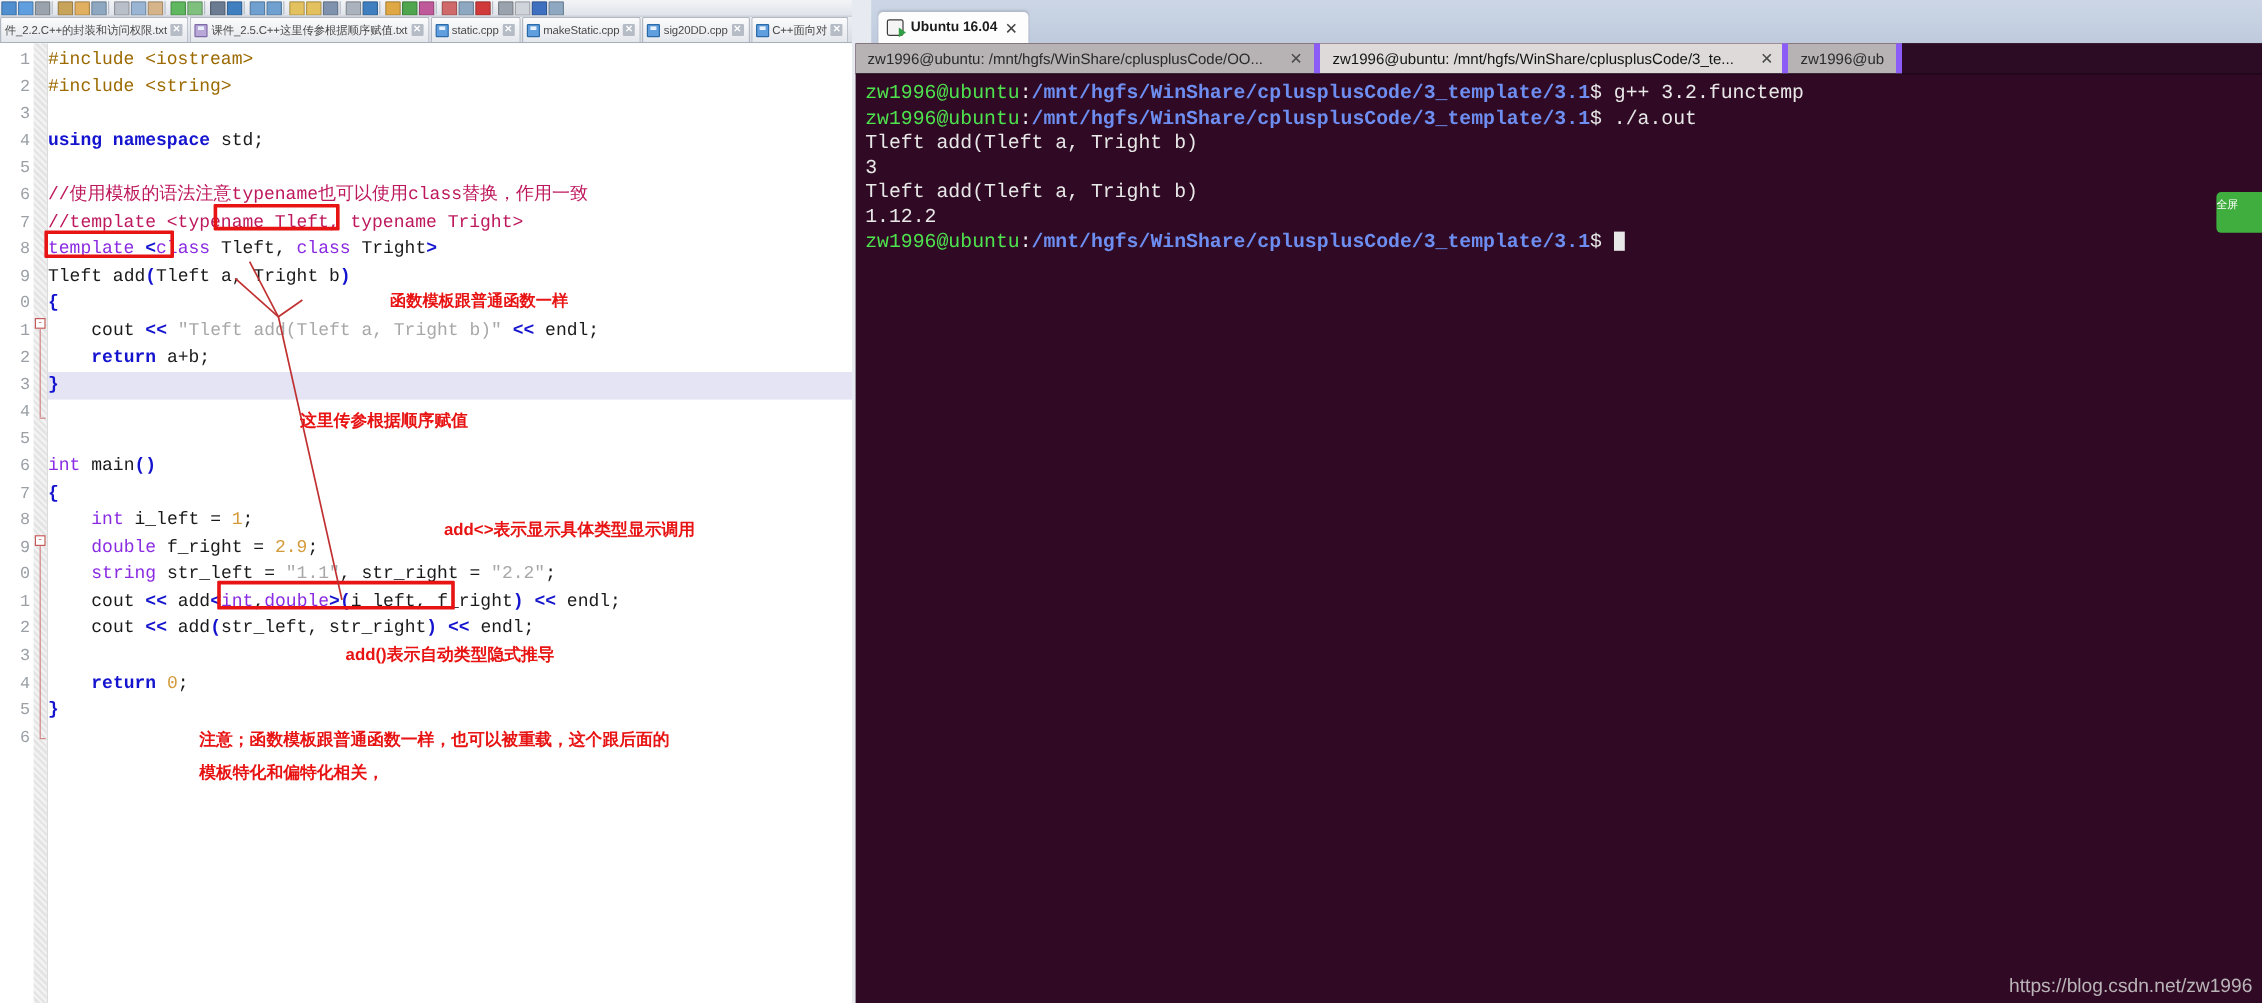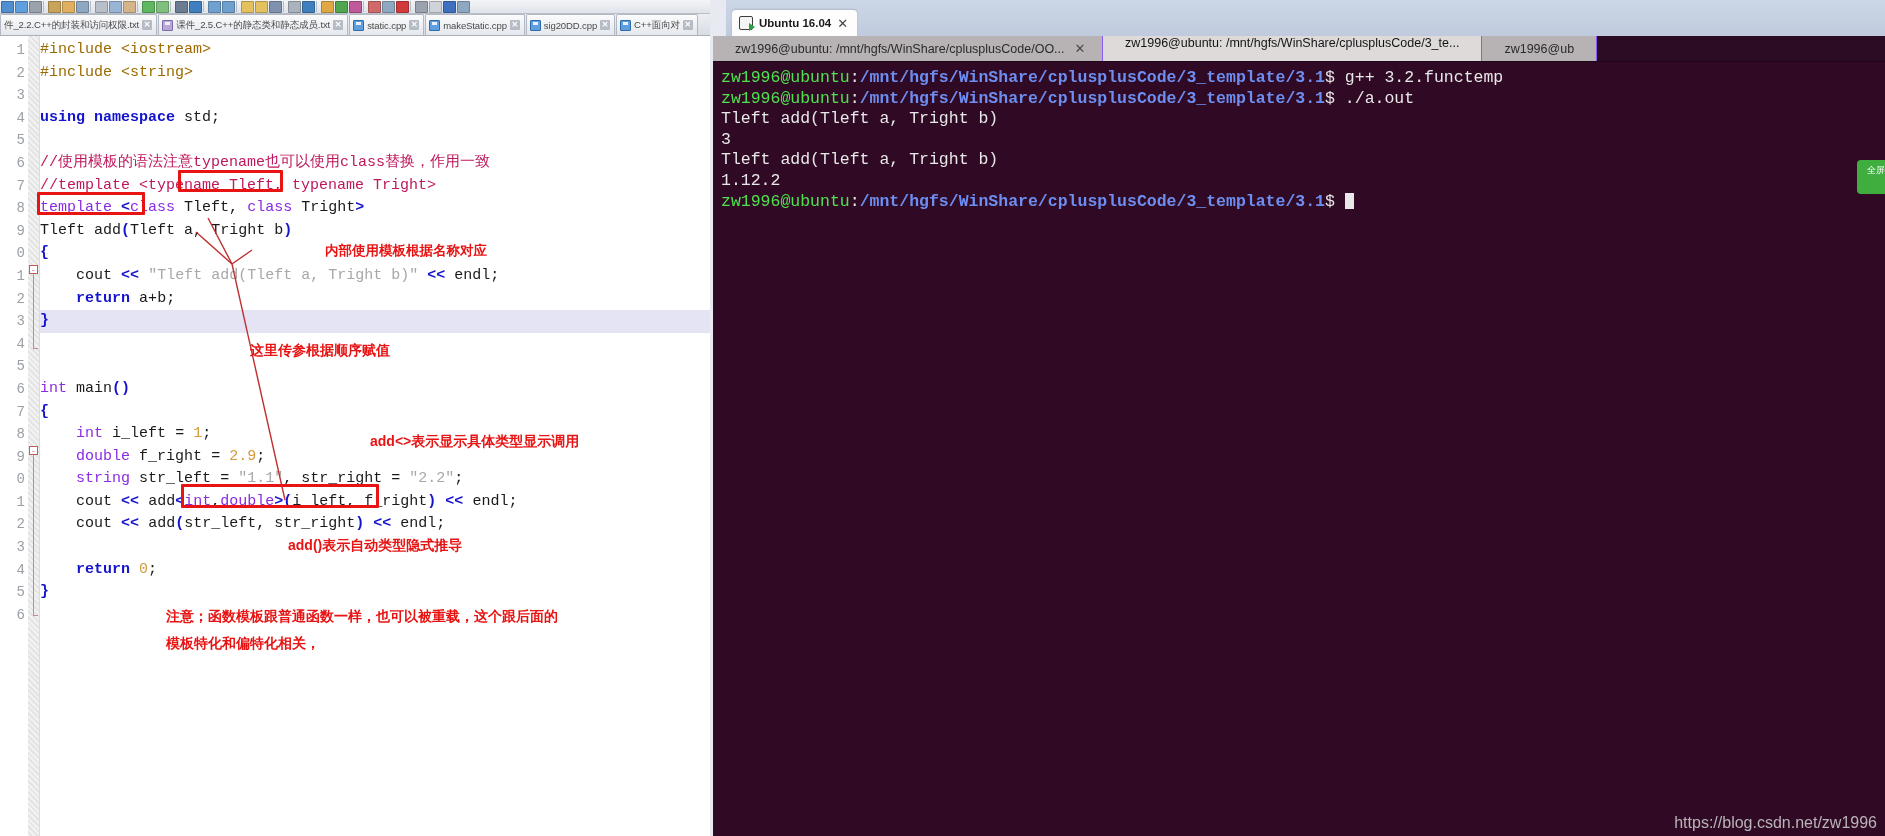--- a/index.html
+++ b/index.html
@@ -148,44 +148,44 @@
   #term {
     position: absolute; left: 3px; top: 36px; width: 1172px; height: 800px;
     background: #300a24; overflow: hidden;
   }
   #term-tabs {
     position: absolute; left: 0; top: 0; width: 1172px; height: 26px;
     background: #2c0c24; display: flex; align-items: stretch;
     border-bottom: 1px solid #1d0617;
   }
   .tt {
-    display: flex; align-items: center; gap: 10px;
-    padding: 0 22px; font-size: 12.5px; color: #2b2b2b;
-    background: #b7b2b4; border-right: 1px solid #8b5cf6;
+    display: flex; align-items: center; gap: 22px;
+    padding: 0 10px; font-size: 12.5px; color: #2b2b2b;
+    background: #b7b2b4; border-right: 5px solid #8b5cf6;
     max-width: 390px; overflow: hidden; white-space: nowrap;
   }
-  .tt.active { background: #dedada; color: #141414; flex-direction: column; }
+  .tt.active { background: #dedada; color: #141414; }
   .tt .ttx { color: #4b4b4b; font-size: 13px; }
   #term-body {
     position: absolute; left: 0; top: 26px; width: 1172px; height: 774px;
     font-family: "Liberation Mono", monospace; font-size: 16.5px;
     padding: 6px 8px; color: #e6e6e6; white-space: pre;
   }
   #term-body .tl { height: 20.6px; line-height: 20.6px; }
   .g { color: #4ee24e; font-weight: normal; }
   .b { color: #6d8ef0; font-weight: bold; }
   .w { color: #e8e8e8; }
   .cursor {
     display: inline-block; width: 9px; height: 16px;
     background: #e8e8e8; vertical-align: -3px;
   }
   #vm-sidebtn {
-    position: absolute; right: 0; top: 160px; width: 28px; height: 34px;
+    position: absolute; right: 0; top: 160px; width: 38px; height: 34px;
     background: #3fae3f; border-radius: 4px 0 0 4px;
-    color: #fff; font-size: 9px; text-align: right; line-height: 11px;
+    color: #fff; font-size: 9px; text-align: left; line-height: 11px;
     padding-top: 5px; overflow: hidden;
   }
   #watermark {
     position: absolute; right: 8px; bottom: 4px;
     font-size: 16px; color: #b9b4b7;
     font-family: "Liberation Sans", sans-serif;
   }
 </style>
 </head>
 <body>
@@ -237,21 +237,21 @@
         <div class="tb-ico" style="background: rgb(143, 168, 194);"></div>
       </div>
 
     <div id="tabbar">
         <div class="tab">
           <span class="tab-label">件_2.2.C++的封装和访问权限.txt</span>
           <span class="tab-x">✕</span>
         </div>
         <div class="tab">
           <span class="tab-ico purple"></span>
-          <span class="tab-label">课件_2.5.C++的静态类和静态成员.txt</span>
+          <span class="tab-label">课件_2.5.C++这里传参根据顺序赋值.txt</span>
           <span class="tab-x">✕</span>
         </div>
         <div class="tab">
           <span class="tab-ico"></span>
           <span class="tab-label">static.cpp</span>
           <span class="tab-x">✕</span>
         </div>
         <div class="tab">
           <span class="tab-ico"></span>
           <span class="tab-label">makeStatic.cpp</span>
@@ -313,21 +313,21 @@
     <div class="rbox" style="left:37px; top:192px; width:108px; height:23px;"></div>
     <div class="rbox" style="left:181px; top:484px; width:198px; height:24px;"></div>
 
     <svg style="position:absolute; left:0; top:0; width:710px; height:836px; pointer-events:none;">
       <path d="M208 218 L232 264" stroke="#c03030" stroke-width="1.4" fill="none"></path>
       <path d="M232 264 L196 232" stroke="#c03030" stroke-width="1.4" fill="none"></path>
       <path d="M232 264 L252 250" stroke="#c03030" stroke-width="1.4" fill="none"></path>
       <path d="M232 264 L285 500" stroke="#c03030" stroke-width="1.4" fill="none"></path>
     </svg>
 
-    <div class="anno" style="left:325px; top:242px; font-size:13.5px;">内部使用模板根据名称对应</div>
+    <div class="anno" style="left:325px; top:242px; font-size:13.5px;">函数模板跟普通函数一样</div>
     <div class="anno" style="left:250px; top:342px; font-size:14px;">这里传参根据顺序赋值</div>
     <div class="anno" style="left:370px; top:433px; font-size:14px;">add&lt;&gt;表示显示具体类型显示调用</div>
     <div class="anno" style="left:288px; top:537px; font-size:14px;">add()表示自动类型隐式推导</div>
     <div class="anno" style="left:166px; top:608px; font-size:14px;">注意；函数模板跟普通函数一样，也可以被重载，这个跟后面的</div>
     <div class="anno" style="left:166px; top:635px; font-size:14px;">模板特化和偏特化相关，</div>
   </div>
 
   <div id="vm">
     <div id="vm-top">
       <div id="vm-tab">

